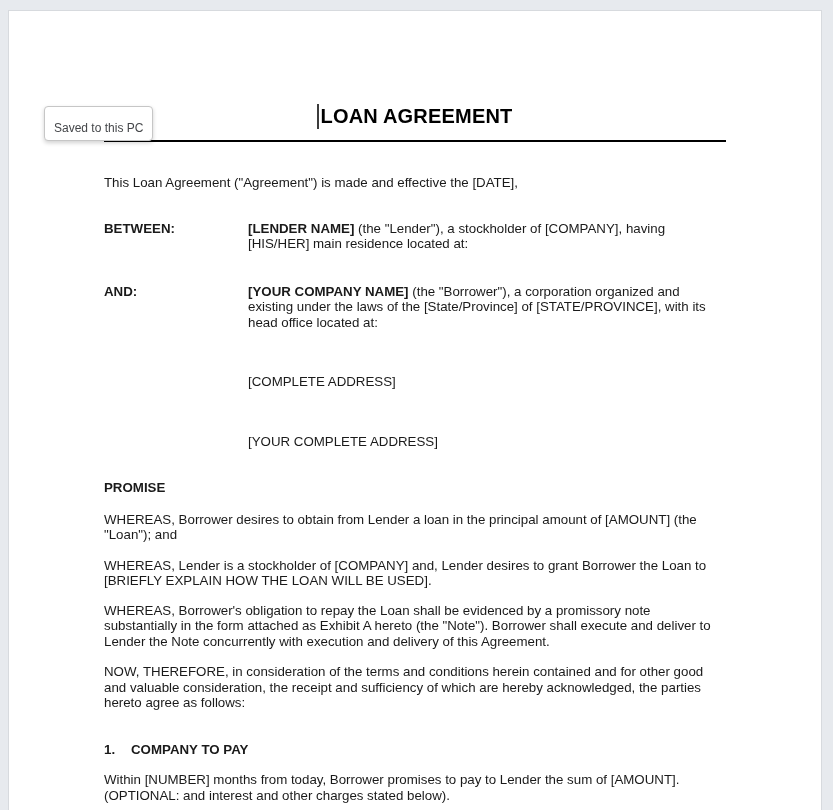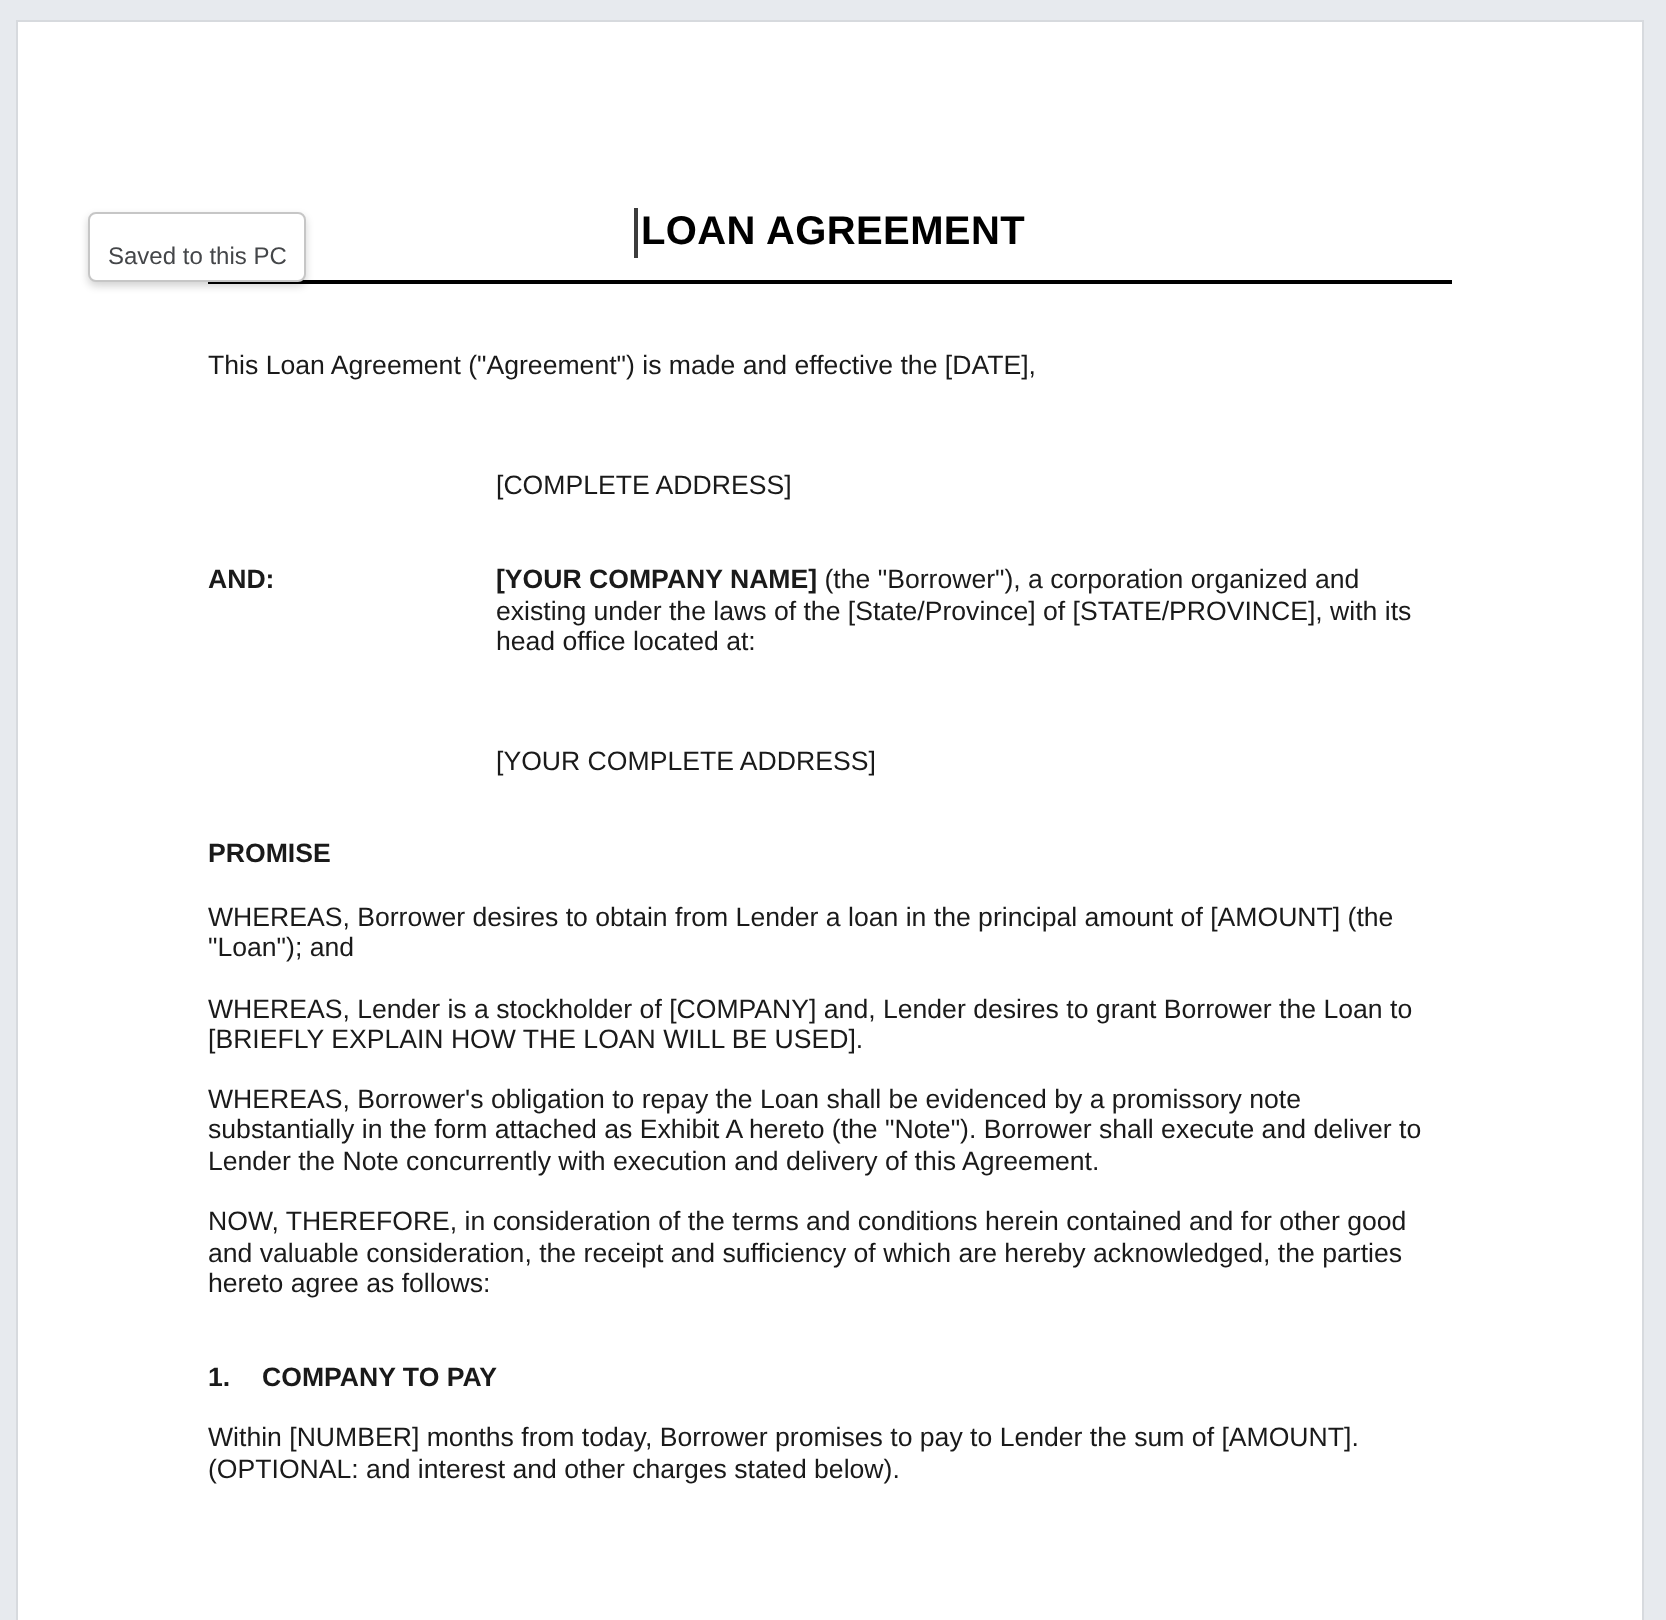--- a/index.html
+++ b/index.html
@@ -98,27 +98,31 @@
 
       <div class="title-row">
         <span class="caret"></span>
         <h1 class="doc-title">LOAN AGREEMENT</h1>
       </div>
       <div class="title-rule"></div>
 
       <p class="intro">This Loan Agreement ("Agreement") is made and effective the [DATE],</p>
 
       <div class="party">
-        <div class="party-label"></div>
-        <div class="party-body party-address">[COMPLETE ADDRESS]</div>
+        <div class="party-label">BETWEEN:</div>
+        <div class="party-body"><b>[LENDER NAME]</b><span> (the "Lender"), a stockholder of [COMPANY], having [HIS/HER] main residence located at:</span></div>
       </div>
-
       <div class="party second">
         <div class="party-label">AND:</div>
         <div class="party-body"><b>[YOUR COMPANY NAME]</b><span> (the "Borrower"), a corporation organized and existing under the laws of the [State/Province] of [STATE/PROVINCE], with its head office located at:</span></div>
+      </div>
+
+      <div class="party">
+        <div class="party-label"></div>
+        <div class="party-body party-address">[COMPLETE ADDRESS]</div>
       </div>
       <div class="party">
         <div class="party-label"></div>
         <div class="party-body party-address">[YOUR COMPLETE ADDRESS]</div>
       </div>
 
       <h2 class="side-heading mt-section">PROMISE</h2>
 
       <p class="mt-para" style="margin-top:16px">WHEREAS, Borrower desires to obtain from Lender a loan in the principal amount of [AMOUNT] (the "Loan"); and</p>
       <p class="mt-para">WHEREAS, Lender is a stockholder of [COMPANY] and, Lender desires to grant Borrower the Loan to [BRIEFLY EXPLAIN HOW THE LOAN WILL BE USED].</p>

